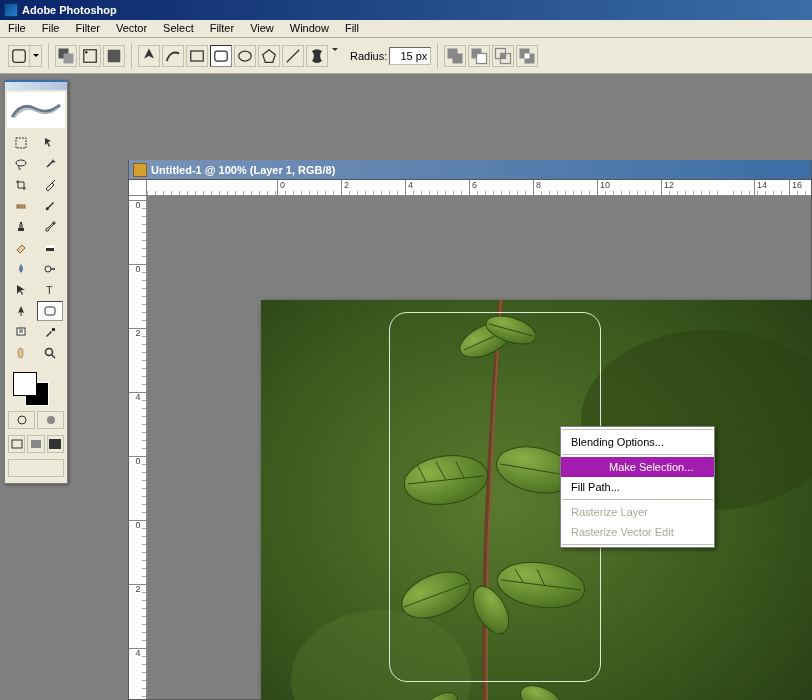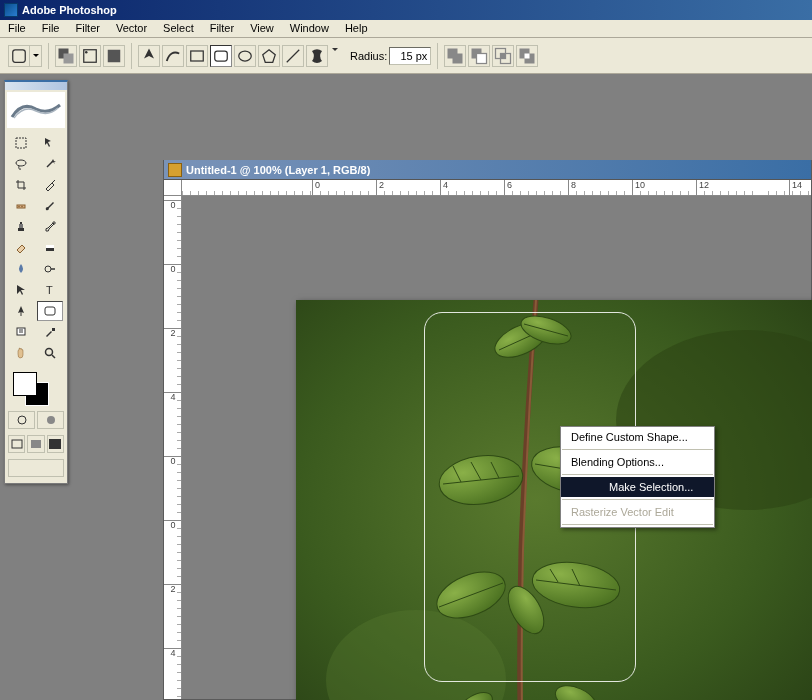--- a/index.html
+++ b/index.html
@@ -28,38 +28,38 @@
 .tool { width: 26px; height: 20px; display:flex; align-items:center; justify-content:center; color:#333; position: relative; }
 .tool svg { width: 14px; height: 14px; }
 .swatches { height: 34px; margin: 4px; position: relative; }
 .swatch-fg { position: absolute; left: 4px; top: 2px; width: 24px; height: 24px; background: #fff; border: 1px solid #000; z-index: 2; }
 .swatch-bg { position: absolute; left: 16px; top: 12px; width: 24px; height: 24px; background: #000; border: 1px solid #fff; }
 .mode-row { display:flex; gap:2px; padding: 3px; }
 .mode-btn { flex:1; height: 18px; border: 1px solid #c0c0b0; background:#ece9d8; display:flex; align-items:center; justify-content:center; }
 .jump-row { display:flex; gap:2px; padding: 3px 3px 6px; }
 .jump-btn { flex:1; height: 18px; border:1px solid #c0c0b0; background:#ece9d8; }
 
-.docwin { position: absolute; left: 128px; top: 160px; right: 0; bottom: 0; border: 1px solid #5a5a5a; border-top: none; margin-left: 35px; }
+.docwin { position: absolute; left: 128px; top: 160px; right: 0; bottom: 0; border: 1px solid #5a5a5a; border-top: none; }
 .doc-title { height: 20px; background: linear-gradient(to right,#7a93b8,#3a6ea5); color:#fff; display:flex; align-items:center; padding: 0 4px; border-bottom:1px solid #555;}
 .doc-title .dicon { width:14px; height:14px; background:#d6a030; border:1px solid #8a6010; margin-right:4px; display:flex;align-items:center;justify-content:center;font-size:9px;}
 .doc-body { position:absolute; left:0; top:20px; right:0; bottom:0; background:#808080; }
 .ruler-h { position:absolute; left:18px; top:0; right:0; height:16px; background:#fff; border-bottom:1px solid #888; overflow:hidden; }
 .ruler-v { position:absolute; left:0; top:16px; bottom:0; width:18px; background:#fff; border-right:1px solid #888; overflow:hidden; }
 .ruler-c { position:absolute; left:0; top:0; width:18px; height:16px; background:#fff; border-right:1px solid #888; border-bottom:1px solid #888; }
 .ruler-h .tick { position:absolute; top:0; height:16px; border-left:1px solid #888; font-size:9px; padding-left:2px; color:#444; }
 .ruler-h .minor { position:absolute; bottom:0; height:4px; border-left:1px solid #aaa; }
 .ruler-v .tick { position:absolute; left:0; width:18px; border-top:1px solid #888; font-size:9px; color:#444; text-align:center; line-height:9px; }
 .ruler-v .minor { position:absolute; right:0; width:4px; border-top:1px solid #aaa; }
 
 .canvas { position:absolute; left:132px; top:120px; width:600px; height:500px; background:#2e4a1e; overflow:hidden; box-shadow: 2px 2px 6px rgba(0,0,0,0.5); }
 .selpath { position:absolute; left:128px; top:12px; width:212px; height:370px; border:1px solid rgba(255,255,255,0.85); border-radius:18px; }
 
 .ctxmenu { position:absolute; left:560px; top:426px; width:155px; background:#fff; border:1px solid #808080; box-shadow:2px 2px 4px rgba(0,0,0,0.4); }
 .ctx-item { padding: 4px 10px; color:#000; }
-.ctx-item.sel { background:#0f172a; color:#fff;padding-left:48px; }
+.ctx-item.sel { background:#a21caf; color:#fff;padding-left:48px; }
 .ctx-item.dis { color:#aca899; }
 .ctx-sep { height:1px; background:#c0c0b0; margin:2px 1px; }
 .tri::after{content:"";display:inline-block;border:3px solid transparent;border-top-color:#333;margin-left:2px;transform:translateY(-1px);}
 </style>
 </head>
 <body>
 
 <div class="titlebar">
   <div class="logo"></div>
   <span class="title">Adobe Photoshop</span>
@@ -67,21 +67,21 @@
 
 <div class="menubar">
   <span>File</span>
   <span>File</span>
   <span>Filter</span>
   <span>Vector</span>
   <span>Select</span>
   <span>Filter</span>
   <span>View</span>
   <span>Window</span>
-  <span>Help</span>
+  <span>Fill</span>
 </div>
 
 <div class="optionsbar">
   <div style="display:flex">
       <div class="opt-btn"><svg viewBox="0 0 16 16">
           <rect x="3" y="3" width="10" height="10" rx="2" fill="none" stroke="#333"></rect>
         </svg></div>
       <div class="opt-drop"></div>
     </div>
   <div class="sep"></div>
@@ -535,21 +535,22 @@
         <g transform="translate(180,405)">
             <ellipse rx="18" ry="10" transform="rotate(-30)" fill="url(#leaf)" stroke="#2e4a14"></ellipse>
           </g>
       </svg>
       <div class="selpath"></div>
     </div>
   </div>
 </div>
 
 <div class="ctxmenu">
-  <div class="ctx-item">Define Custom Shape...</div>
   <div class="ctx-sep"></div>
   <div class="ctx-item">Blending Options...</div>
   <div class="ctx-sep"></div>
   <div class="ctx-item sel">Make Selection...</div>
+  <div class="ctx-item">Fill Path...</div>
   <div class="ctx-sep"></div>
+  <div class="ctx-item dis">Rasterize Layer</div>
   <div class="ctx-item dis">Rasterize Vector Edit</div>
   <div class="ctx-sep"></div>
 </div>
 
 </body></html>

